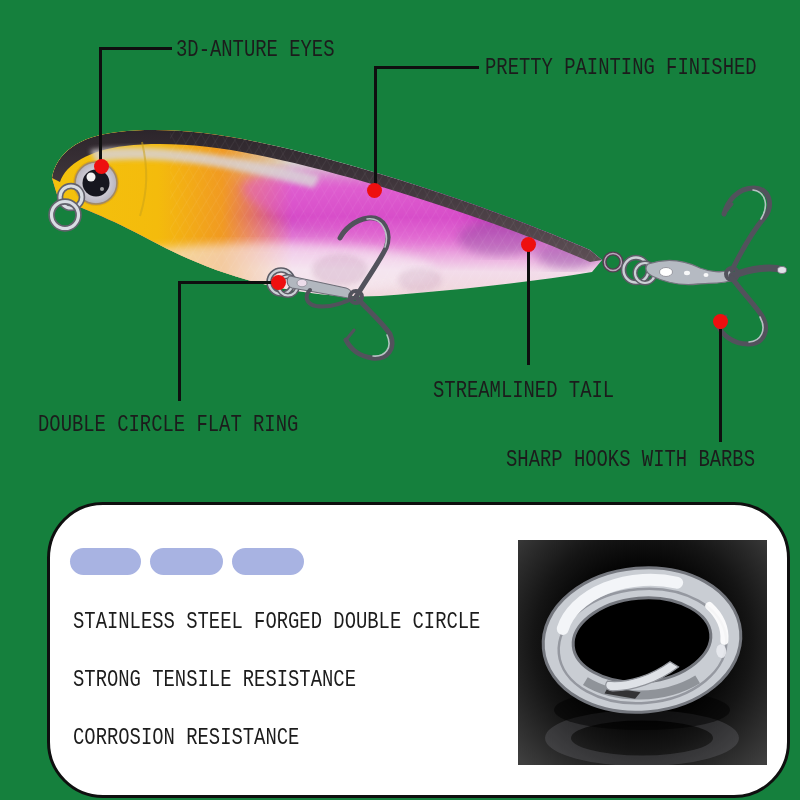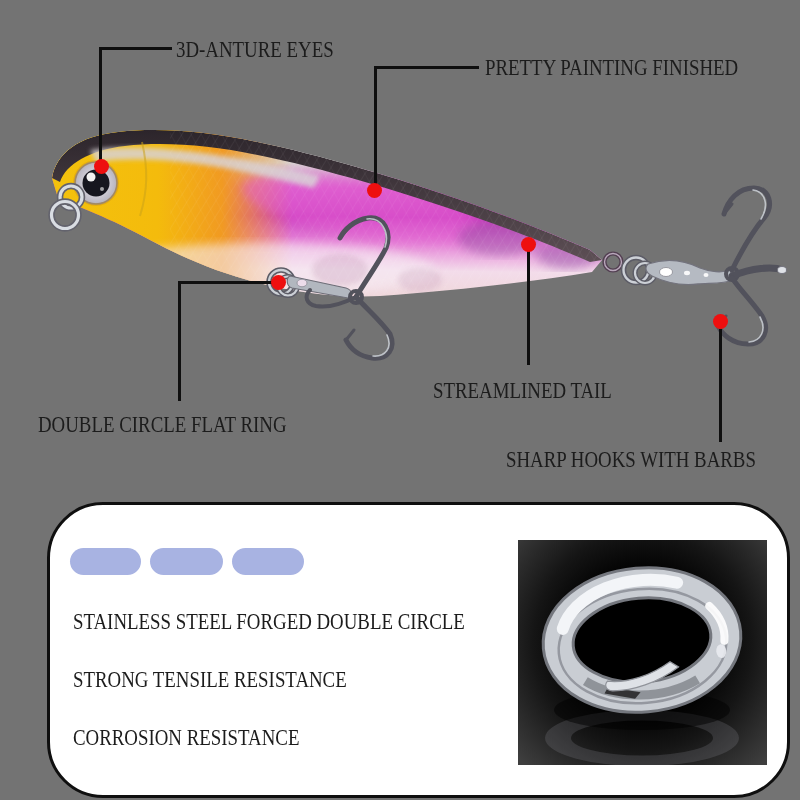--- a/index.html
+++ b/index.html
@@ -1,17 +1,17 @@
 <!DOCTYPE html>
 <html style="--marker-red: #ee0f0f; --line-black: #0f0f0f; --label-text: #1c1c1c; --box-border: #0f0f0f; --pill-lavender: #a8b3e2; --lure-magenta: #cd40c2; --lure-yellow: #f3c30d; --photo-background: #0a0a0a;"><head>
 <meta charset="utf-8">
 <style>
   html,body{margin:0;padding:0;background:#ffffff;}
-  #page{position:relative;width:800px;height:800px;background:#737373;overflow:hidden;
-        font-family:Liberation Serif, serif;}
+  #page{position:relative;width:800px;height:800px;background:#15803d;overflow:hidden;
+        font-family:Liberation Mono, monospace;}
   
   .cline{position:absolute;background:var(--line-black,#0f0f0f);}
   .dot{position:absolute;width:15px;height:15px;border-radius:50%;
        background:var(--marker-red,#ee0f0f);}
   .lbl{position:absolute;white-space:nowrap;color:var(--label-text,#1c1c1c);
        font-size:23px;line-height:26px;font-weight:500;letter-spacing:0px;
        transform:scaleX(0.82);transform-origin:left center;}
   
   .fbox{position:absolute;left:47px;top:502px;width:737px;height:290px;
         border:3px solid var(--box-border,#0f0f0f);border-radius:56px;background:#fff;text-align:right;}

